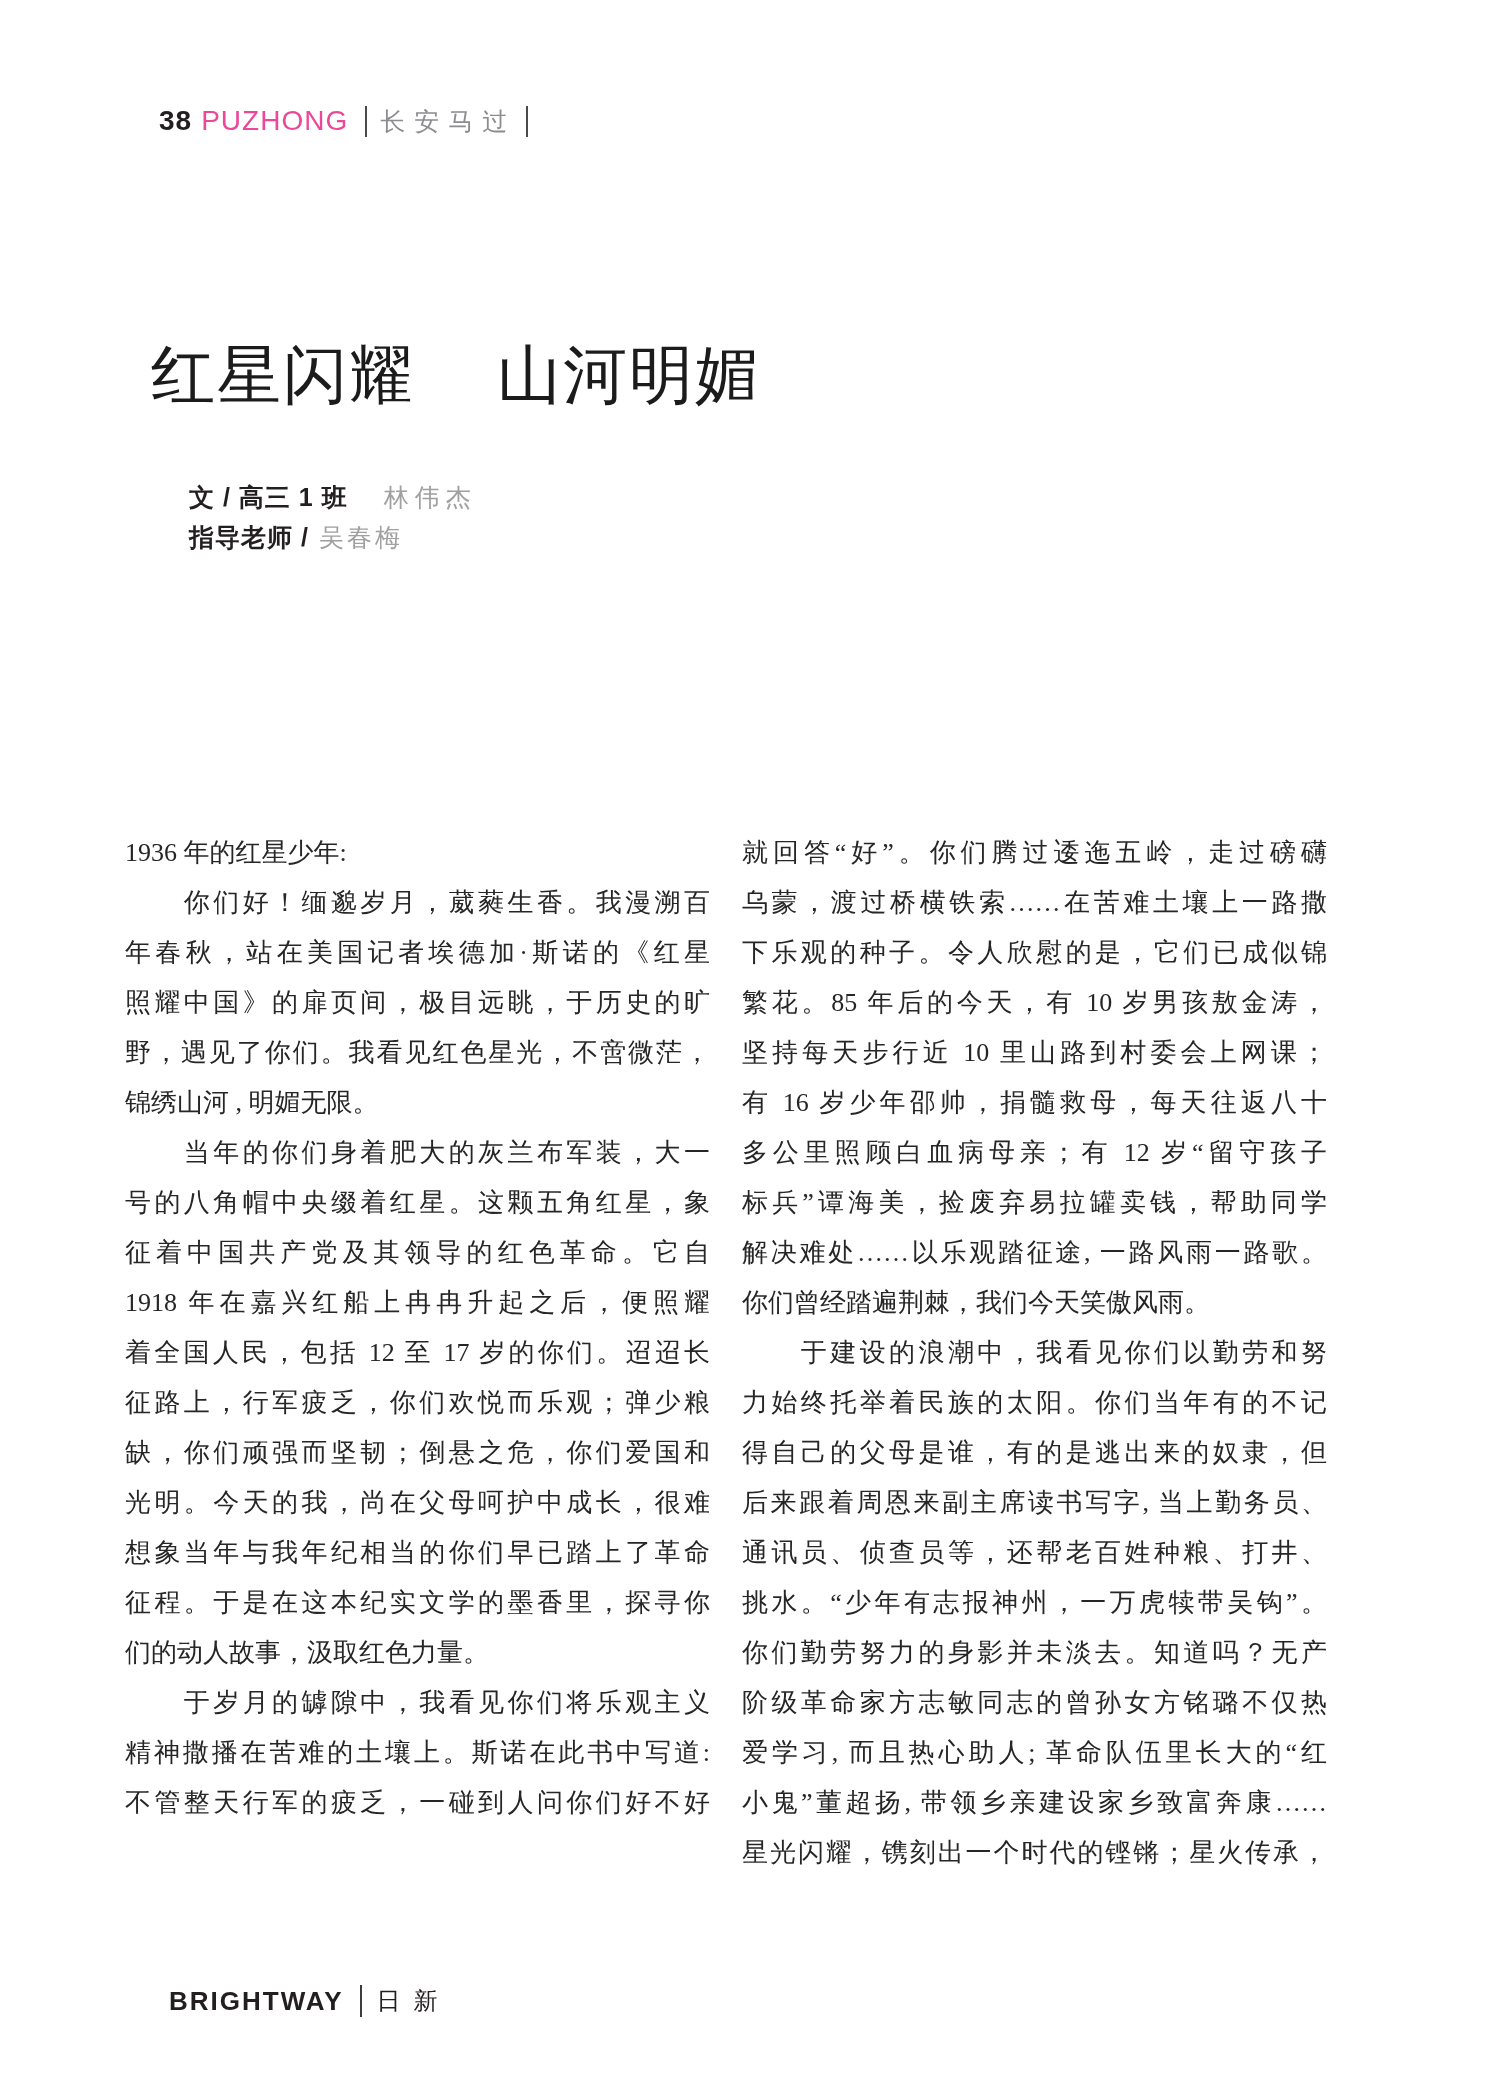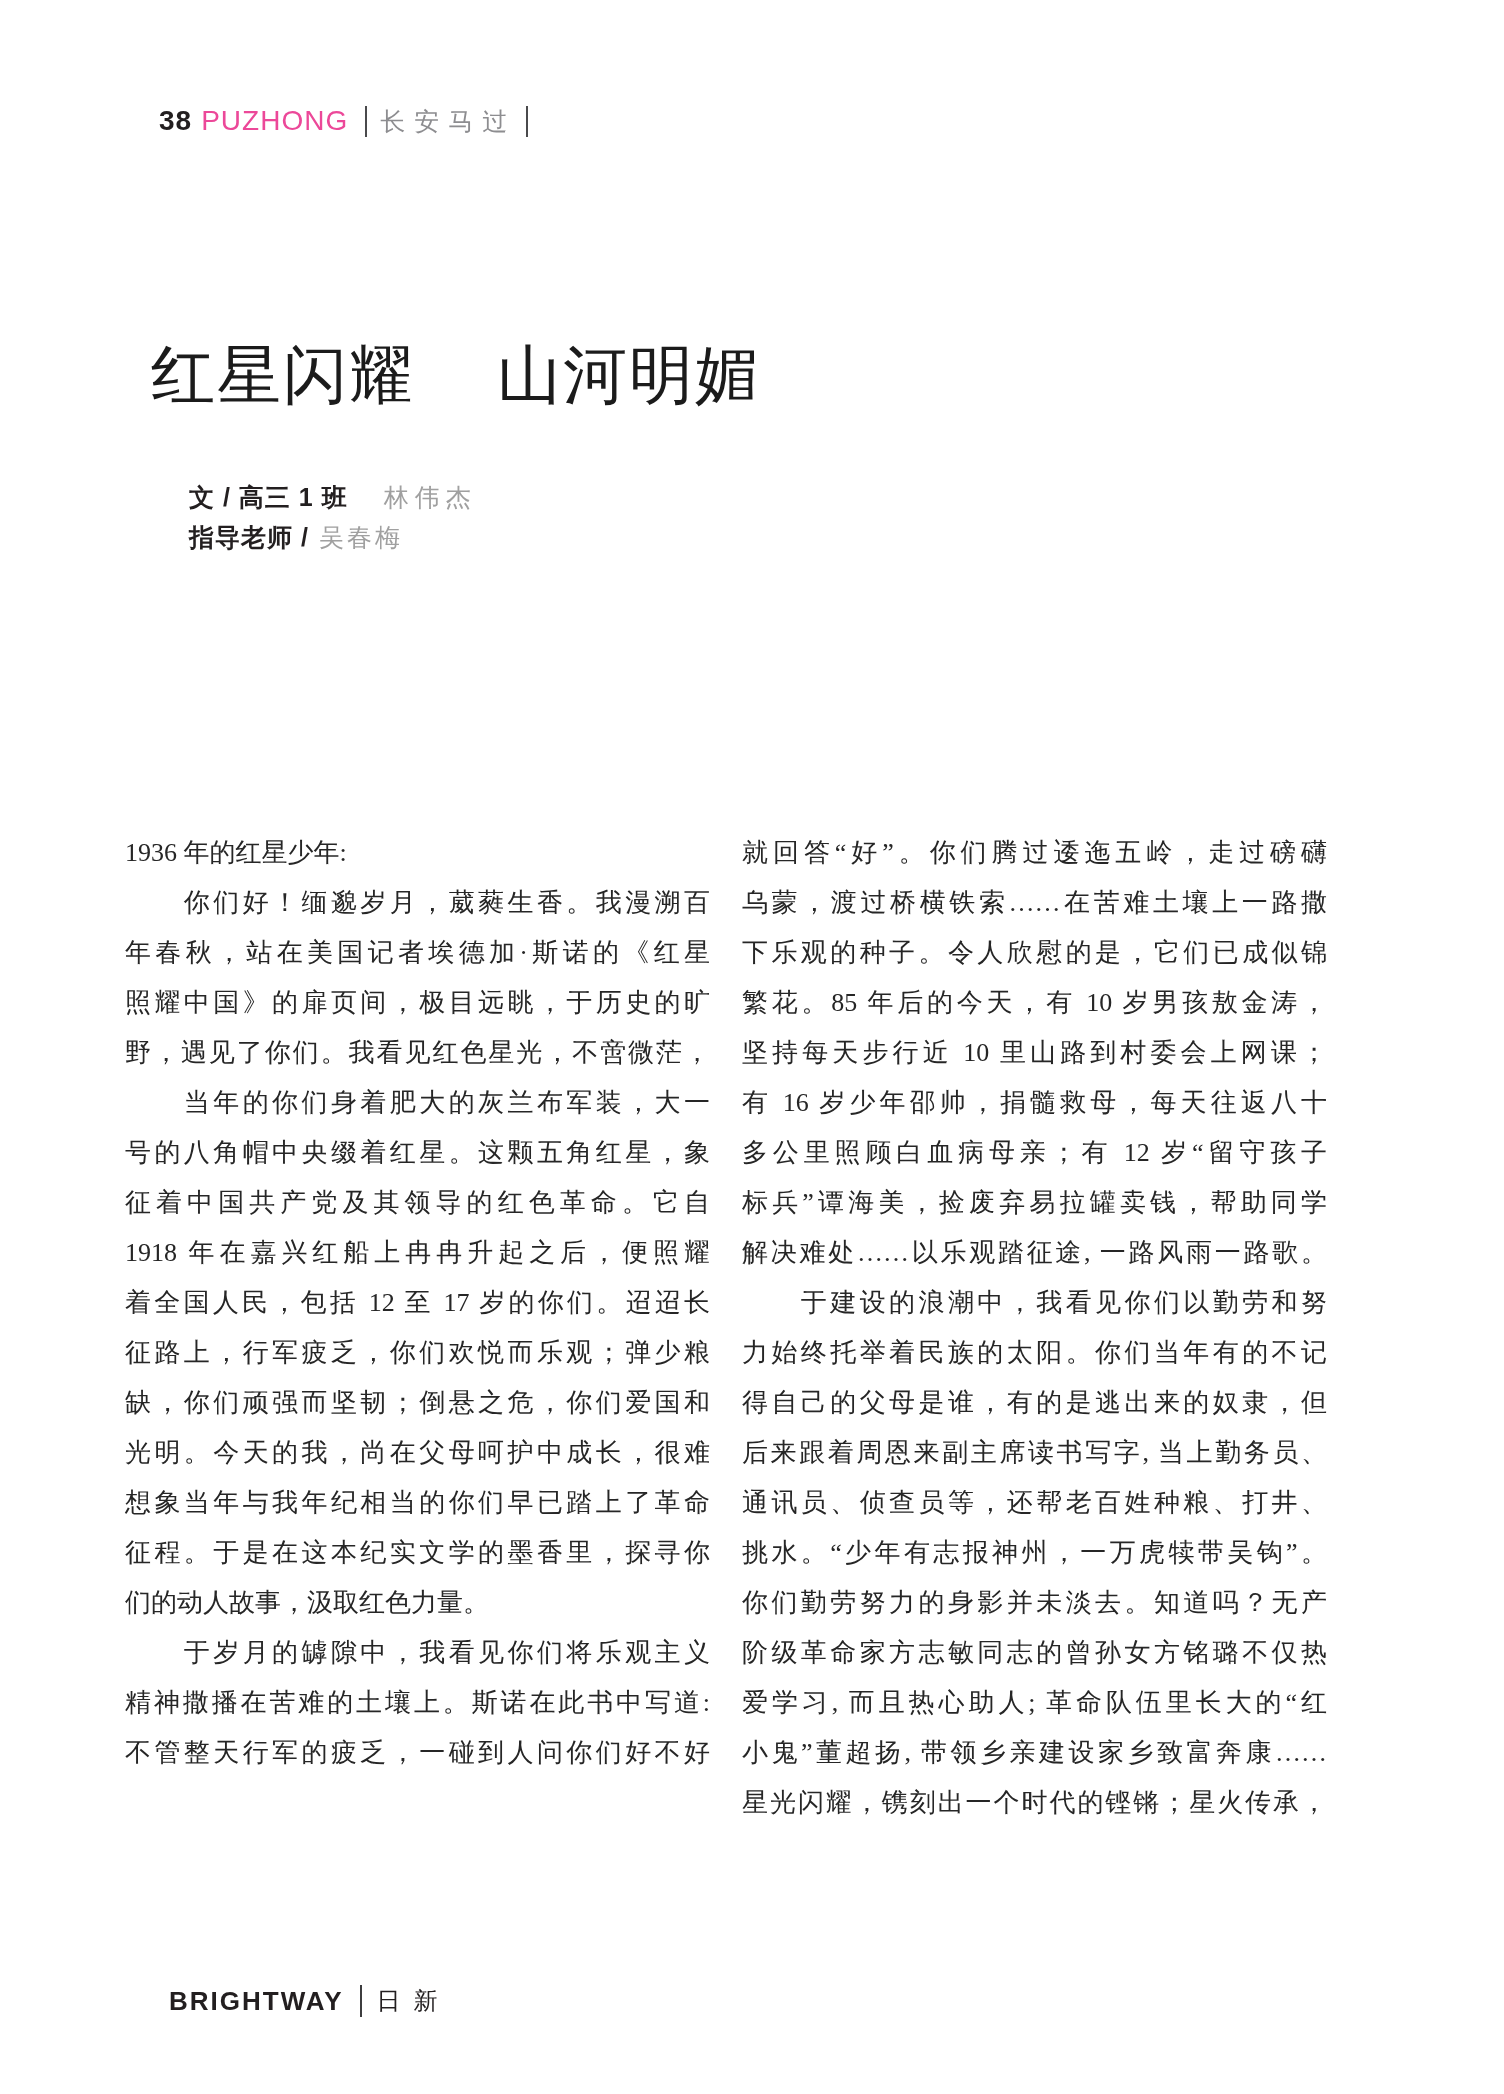--- a/index.html
+++ b/index.html
@@ -84,20 +84,21 @@
     </div>
   </div>
 
   <div class="columns">
     <div class="col">
         <div class="line para-end">1936 年的红星少年:</div>
         <div class="line">　　你们好！缅邈岁月，葳蕤生香。我漫溯百</div>
         <div class="line">年春秋，站在美国记者埃德加·斯诺的《红星</div>
         <div class="line">照耀中国》的扉页间，极目远眺，于历史的旷</div>
         <div class="line">野，遇见了你们。我看见红色星光，不啻微茫，</div>
+        <div class="line para-end">锦绣山河 , 明媚无限。</div>
         <div class="line">　　当年的你们身着肥大的灰兰布军装，大一</div>
         <div class="line">号的八角帽中央缀着红星。这颗五角红星，象</div>
         <div class="line">征着中国共产党及其领导的红色革命。它自</div>
         <div class="line">1918 年在嘉兴红船上冉冉升起之后，便照耀</div>
         <div class="line">着全国人民，包括 12 至 17 岁的你们。迢迢长</div>
         <div class="line">征路上，行军疲乏，你们欢悦而乐观；弹少粮</div>
         <div class="line">缺，你们顽强而坚韧；倒悬之危，你们爱国和</div>
         <div class="line">光明。今天的我，尚在父母呵护中成长，很难</div>
         <div class="line">想象当年与我年纪相当的你们早已踏上了革命</div>
         <div class="line">征程。于是在这本纪实文学的墨香里，探寻你</div>
@@ -109,20 +110,21 @@
     <div class="col">
         <div class="line">就回答“好”。你们腾过逶迤五岭，走过磅礴</div>
         <div class="line">乌蒙，渡过桥横铁索……在苦难土壤上一路撒</div>
         <div class="line">下乐观的种子。令人欣慰的是，它们已成似锦</div>
         <div class="line">繁花。85 年后的今天，有 10 岁男孩敖金涛，</div>
         <div class="line">坚持每天步行近 10 里山路到村委会上网课；</div>
         <div class="line">有 16 岁少年邵帅，捐髓救母，每天往返八十</div>
         <div class="line">多公里照顾白血病母亲；有 12 岁“留守孩子</div>
         <div class="line">标兵”谭海美，捡废弃易拉罐卖钱，帮助同学</div>
         <div class="line">解决难处……以乐观踏征途, 一路风雨一路歌。</div>
+        <div class="line para-end">你们曾经踏遍荆棘，我们今天笑傲风雨。</div>
         <div class="line">　　于建设的浪潮中，我看见你们以勤劳和努</div>
         <div class="line">力始终托举着民族的太阳。你们当年有的不记</div>
         <div class="line">得自己的父母是谁，有的是逃出来的奴隶，但</div>
         <div class="line">后来跟着周恩来副主席读书写字, 当上勤务员、</div>
         <div class="line">通讯员、侦查员等，还帮老百姓种粮、打井、</div>
         <div class="line">挑水。“少年有志报神州，一万虎犊带吴钩”。</div>
         <div class="line">你们勤劳努力的身影并未淡去。知道吗？无产</div>
         <div class="line">阶级革命家方志敏同志的曾孙女方铭璐不仅热</div>
         <div class="line">爱学习, 而且热心助人; 革命队伍里长大的“红</div>
         <div class="line">小鬼”董超扬, 带领乡亲建设家乡致富奔康……</div>

